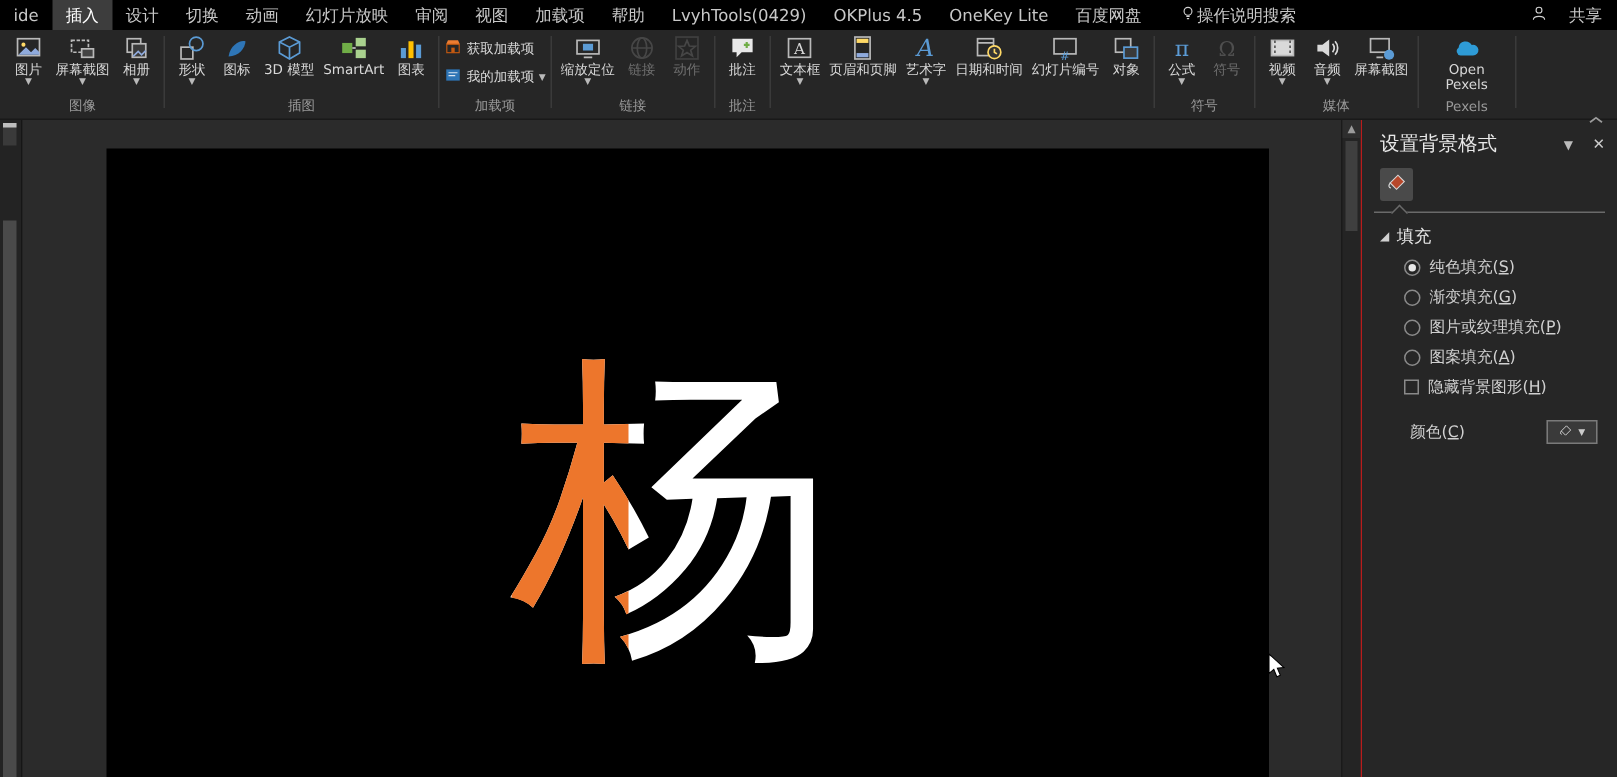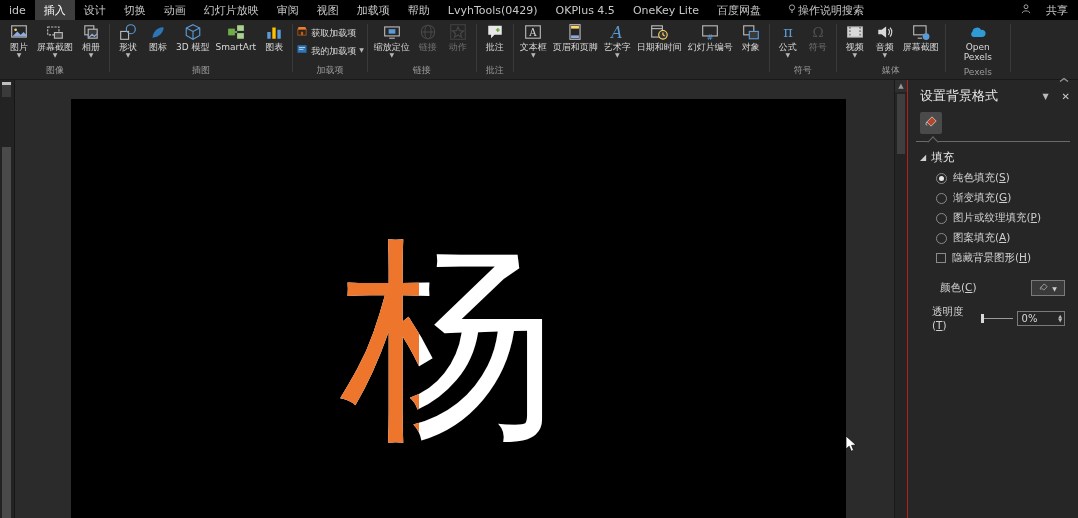--- a/index.html
+++ b/index.html
@@ -505,28 +505,14 @@
         <span>
           <svg viewBox="0 0 16 16">
               <path d="M3 8.5 L8.5 3 L13 7.5 L7.5 13 Z" fill="#3a3a3a" stroke="#d8d8d8" stroke-width="1"></path>
               <path d="M3 8.5 C1.5 10.5 2 12 3.5 12" fill="none" stroke="#d8d8d8"></path>
             </svg>
         </span>
         <span class="dd2">▼</span>
       </span>
     </div>
 
-    <div class="row-trans">
-      <span id="trans-label">透明度(<u>T</u>)</span>
-      <span class="slider">
-        <span class="handle"></span>
-        <span class="track"></span>
-      </span>
-      <span class="spin">
-        <span class="val">0%</span>
-        <span class="arrows">
-            <span>▲</span>
-            <span>▼</span>
-          </span>
-      </span>
-    </div>
   </div>
 </div>
 
 </body></html>

